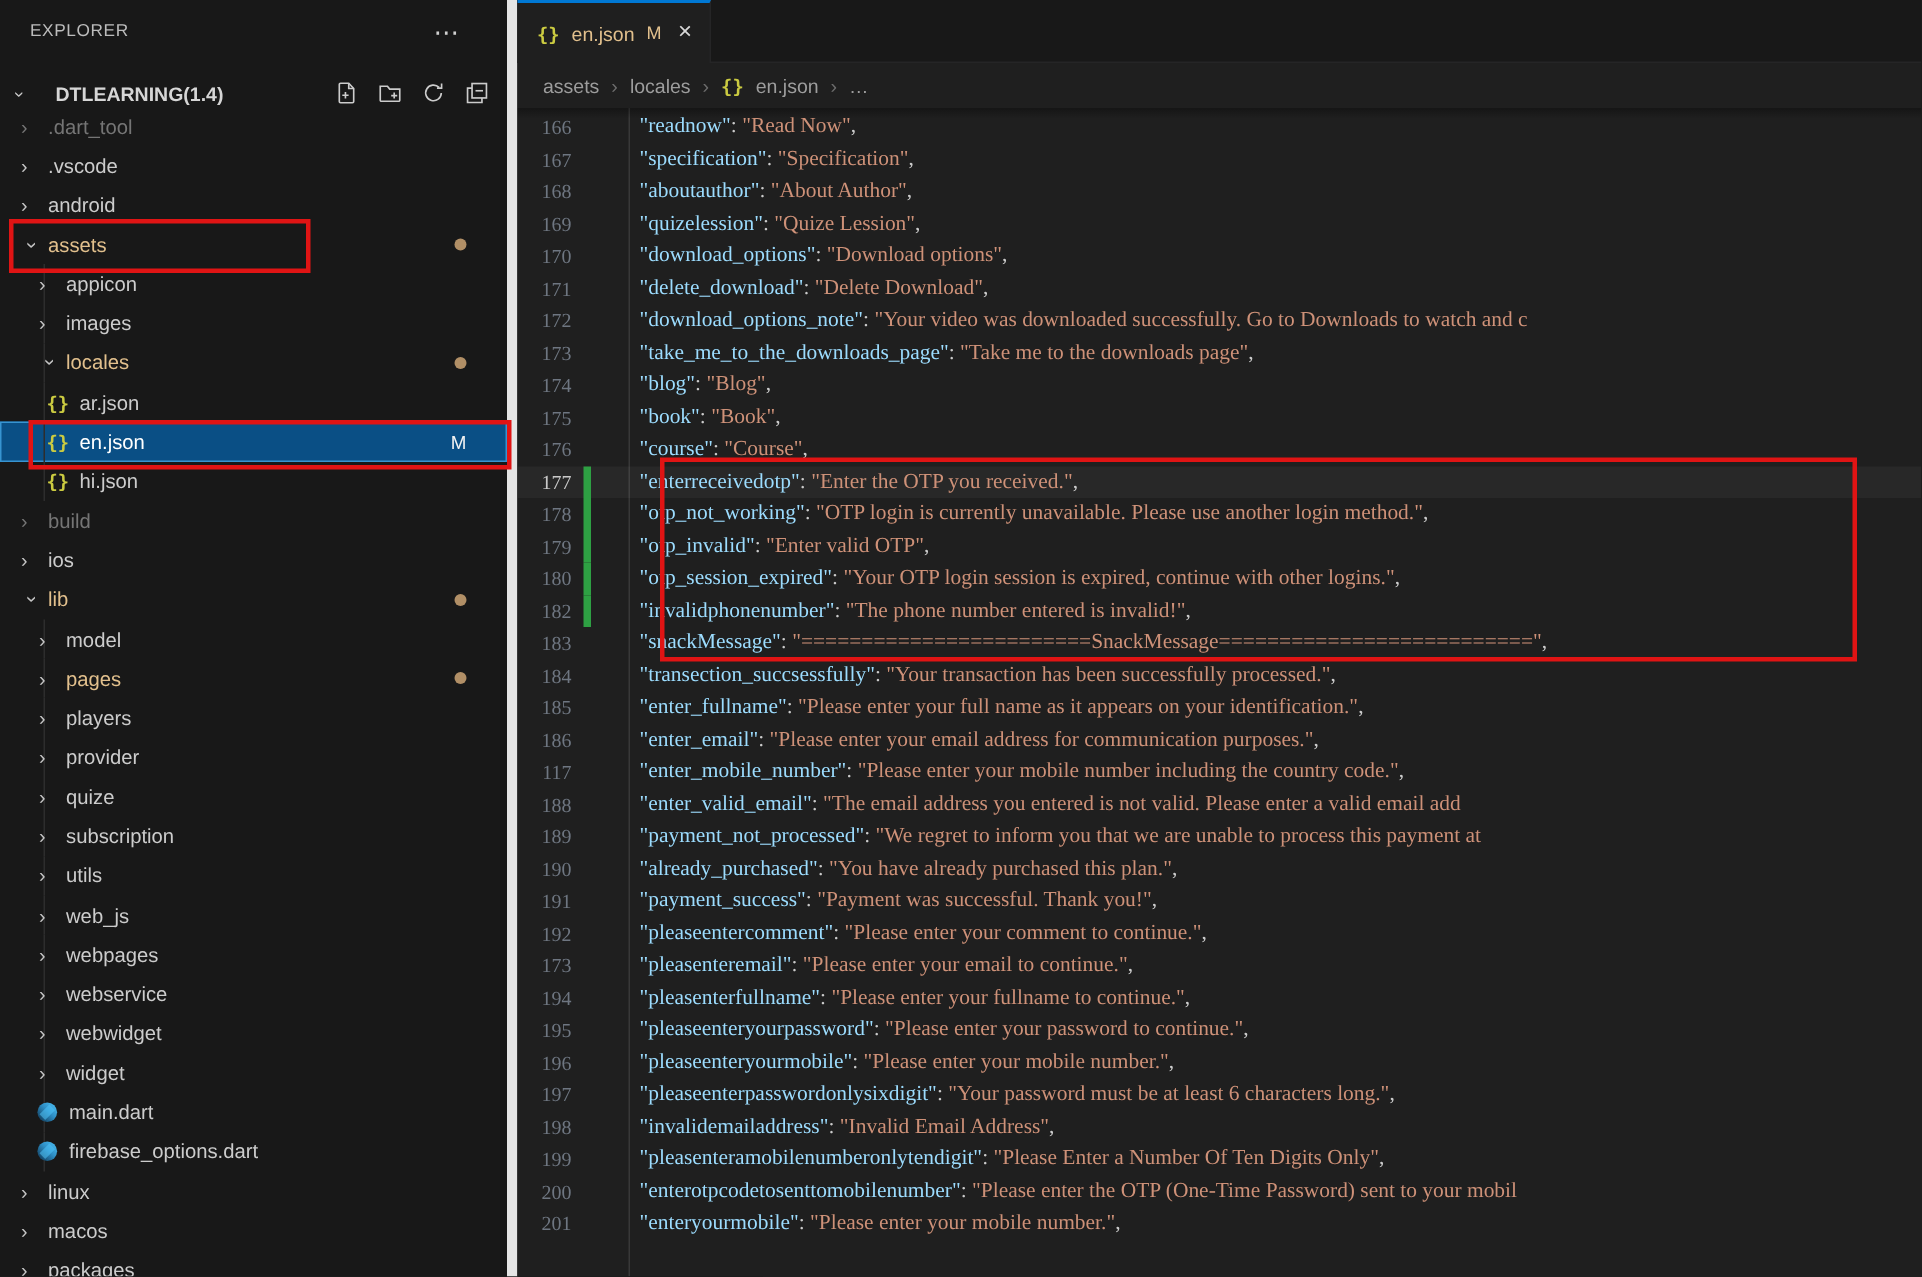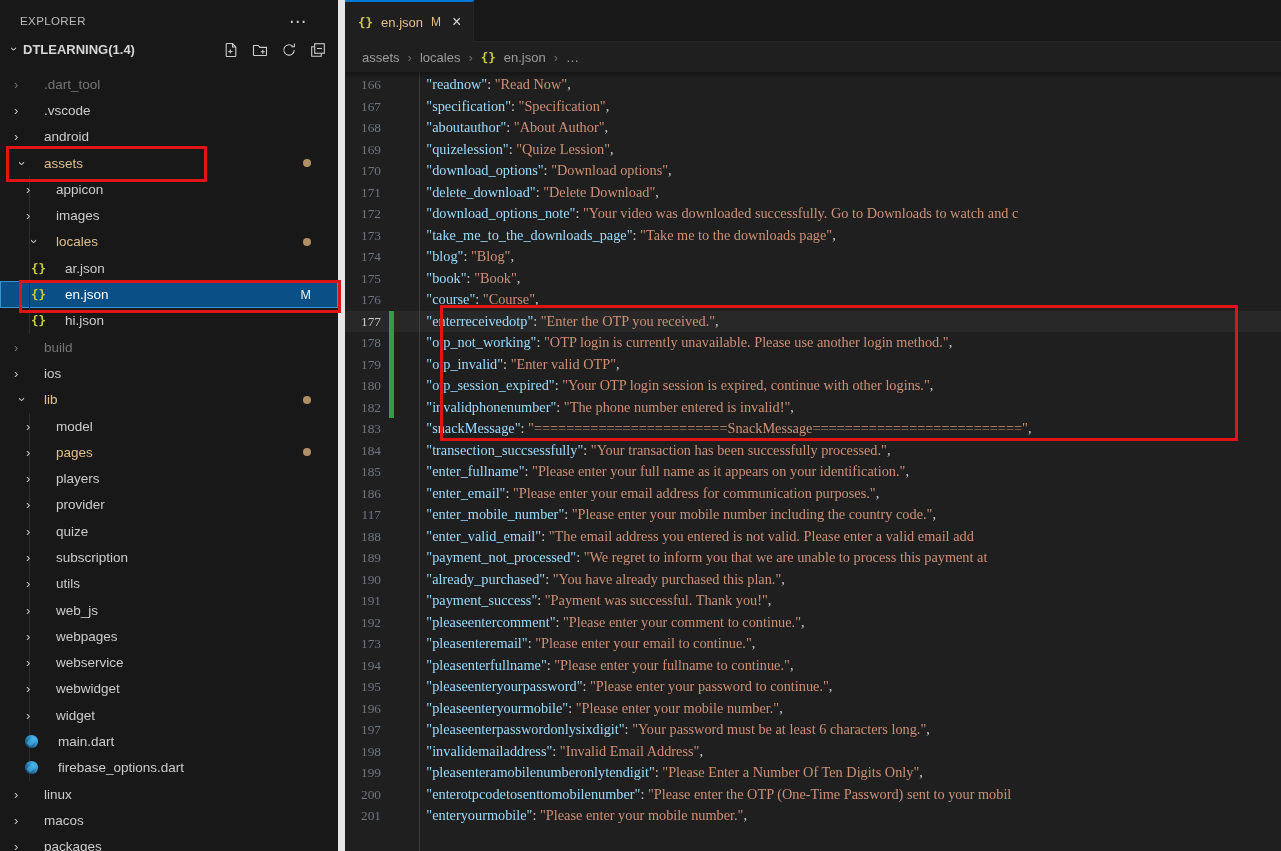--- a/index.html
+++ b/index.html
@@ -4,36 +4,36 @@
 <style>
   *{margin:0;padding:0;box-sizing:border-box}
   html,body{width:1281px;height:851px;overflow:hidden;background:#1f1f1f}
   .app{position:relative;width:1281px;height:851px;display:flex;font-family:"Liberation Sans","DejaVu Sans",sans-serif;color:#ccc;background:#1f1f1f}
 
   
   .sidebar{width:345px;flex:none;background:#181818;border-right:7px solid #e5e5e5;display:flex;flex-direction:column;overflow:hidden}
   .sb-header{height:42px;display:flex;align-items:center;justify-content:space-between;padding:0 32px 0 20px;flex:none}
   .sb-title{font-size:11.5px;color:#bcbcbc;letter-spacing:.4px}
   .more{color:#d0d0d0;font-size:17px;cursor:pointer;line-height:1}
-  .section{height:28px;display:flex;align-items:flex-start;padding:0 12px 0 7px;gap:3px;flex:none}
+  .section{height:28px;display:flex;align-items:flex-end;padding:0 12px 0 7px;gap:17px;flex:none}
   .section .sec-chev{font-size:12px;color:#cccccc;display:inline-block;transform:rotate(90deg);width:13px;text-align:center}
   .section .name{font-weight:700;font-size:13px;color:#d6d6d6;flex:1;white-space:nowrap}
   .sec-icons{display:flex;gap:13px;align-items:center}
   .sec-icons svg{width:16px;height:16px;display:block;cursor:pointer}
 
   .tree{position:relative;flex:1;overflow:hidden;padding-top:1px}
   .tree-row{height:26.3px;display:flex;align-items:center;position:relative;font-size:13.5px;cursor:pointer;white-space:nowrap}
   .tree-row.lvl1{padding-left:14px}
   .tree-row.lvl2{padding-left:26px}
   .tree-row.lvl2.file{padding-left:24px}
   .tree-row.lvl3.file{padding-left:31px}
   .tree-row.nested::before{content:"";position:absolute;left:29px;top:0;bottom:0;width:1px;background:#2d2d2d}
   .chevron{width:16px;flex:none;font-size:13px;color:#c5c5c5;display:inline-block;text-align:left;position:relative;z-index:1}
   .chevron.expanded{transform:rotate(90deg);text-align:center}
-  .row-label{margin-left:14px;color:#cccccc;position:relative;z-index:1}
+  .row-label{margin-left:2px;color:#cccccc;position:relative;z-index:1}
   .tree-row.modified .row-label{color:#e2c08d}
   .tree-row.dim .row-label,.tree-row.dim .chevron{color:#757575}
   .tree-row.selected{background:#0a4f85;outline:1px solid #3794d1;outline-offset:-1px}
   .tree-row.selected .row-label{color:#ffffff}
   .badge-dot{position:absolute;right:27px;top:9px;width:8px;height:8px;border-radius:50%;background:#b18f66}
   .badge-m{position:absolute;right:27px;color:#f2f2f2;font-size:12.5px}
   .json-icon{width:20px;flex:none;color:#cbcb41;font-family:"DejaVu Sans Mono",monospace;font-size:12.5px;font-weight:700;position:relative;z-index:1}
   .dart-icon{width:20px;flex:none;display:inline-flex;position:relative;z-index:1}
   .dart-icon svg{width:15px;height:15px}
 

